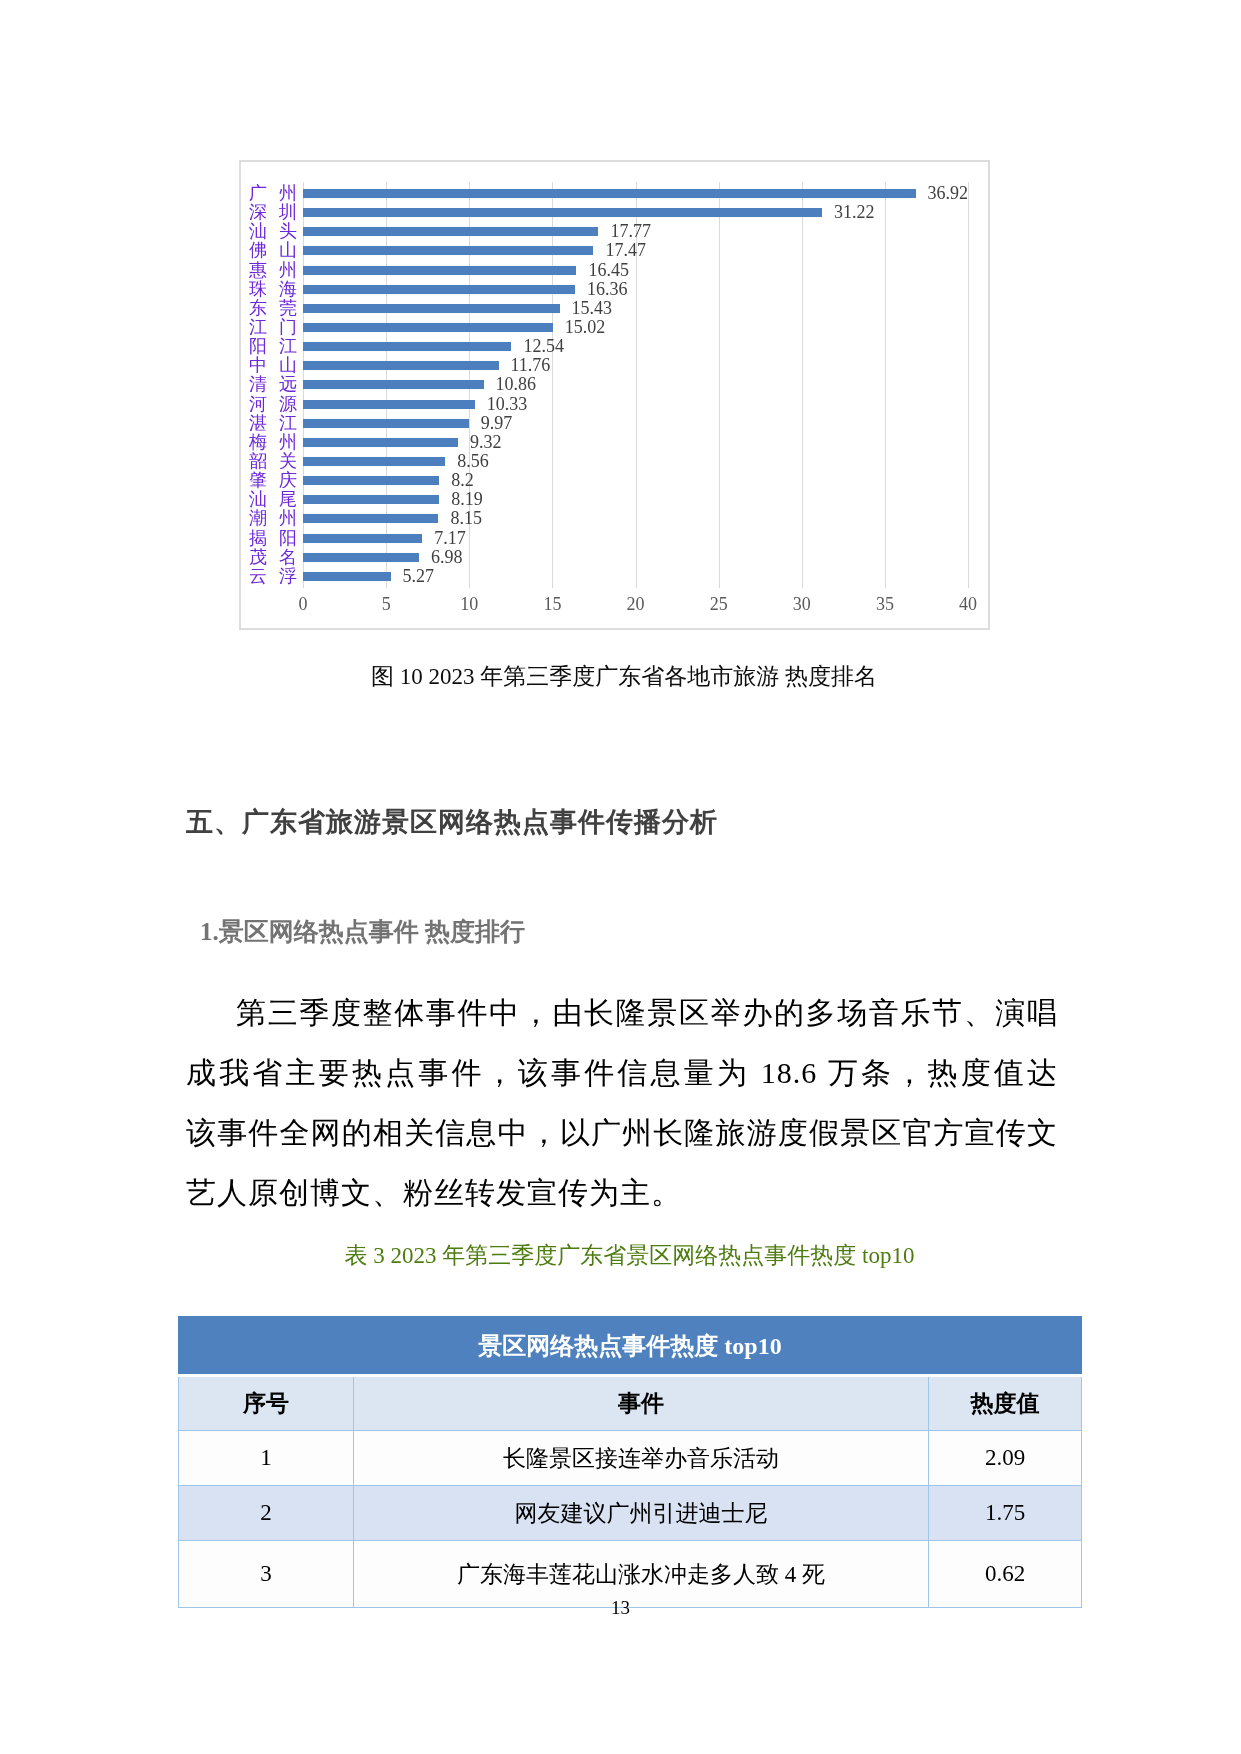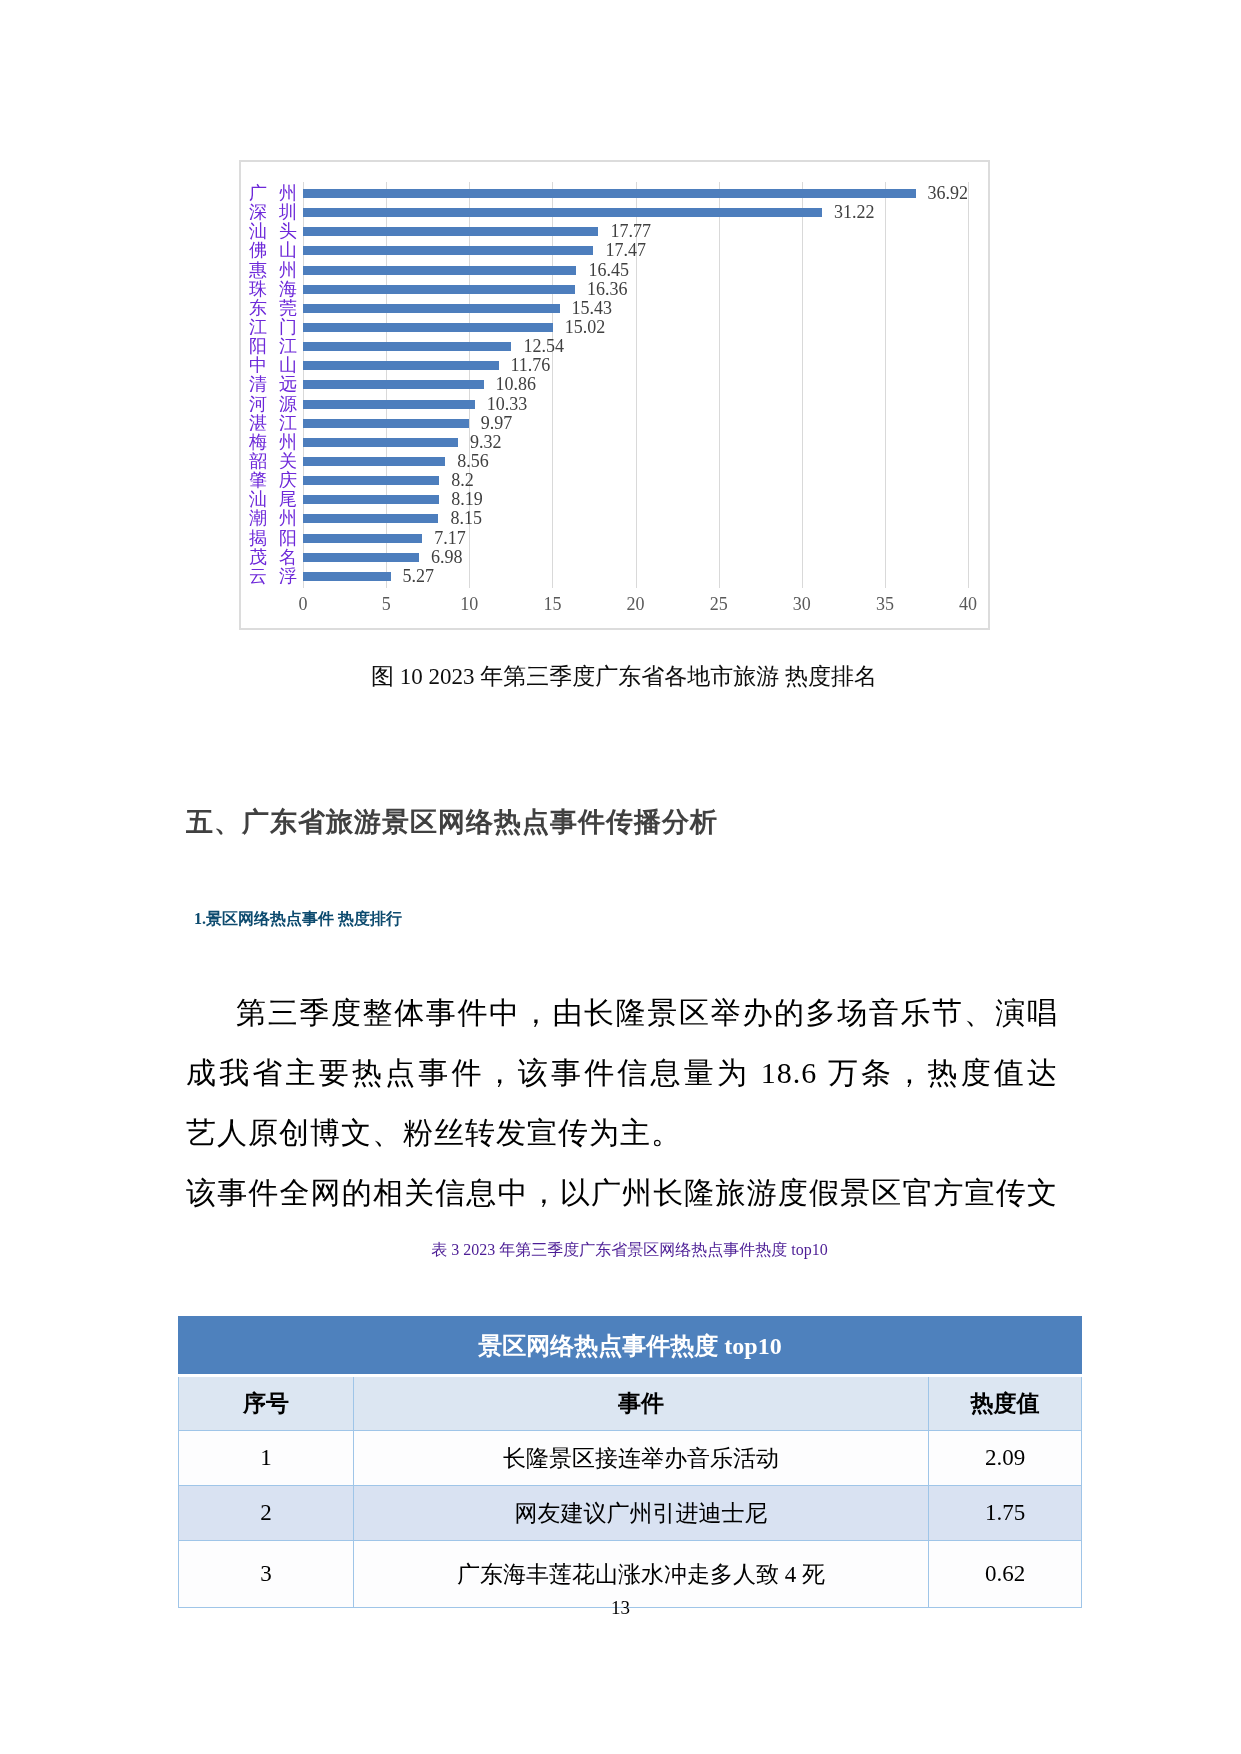--- a/index.html
+++ b/index.html
@@ -31,28 +31,28 @@
   .xaxis { position:absolute; left:62px; top:432px; width:665px; height:28px; }
   .tick { position:absolute; transform:translateX(-50%); font-size:18px; color:#595959; }
 
   
   .fig-caption { position:absolute; left:189px; width:870px; top:661px; text-align:center; font-size:23px; color:#0d0d0d; }
   .sec-heading {
     position:absolute; left:186px; top:804px; margin:0;
     font-family:"Liberation Sans", sans-serif; font-weight:bold; font-size:27px;
     letter-spacing:1px; color:#404040;
   }
-  .sub-heading { position:absolute; left:186px; top:901px; margin:8px; font-size:16px; font-weight:bold; color:#0c4a6e; }
+  .sub-heading { position:absolute; left:186px; top:901px; margin:14px; font-size:25px; font-weight:bold; color:#737373; }
   .para { position:absolute; left:186px; top:983px; width:872px; font-size:30px; color:#000000; }
   .pline { height:60px; line-height:60px; letter-spacing:1px; white-space:nowrap; }
   .jl { text-align:justify; text-align-last:justify; white-space:normal; height:60px; line-height:60px; overflow:hidden; }
   .indent { text-indent:50px; }
 
   
-  .tbl-caption { position:absolute; left:178px; width:903px; top:1240px; text-align:center; font-size:16px; color:#4c1d95; }
+  .tbl-caption { position:absolute; left:178px; width:903px; top:1240px; text-align:center; font-size:23px; color:#4d7c0f; }
   .evt-table {
     position:absolute; left:178px; top:1316px; width:903px;
     border-collapse:collapse; font-size:23px; table-layout:fixed; color:#000;border-radius:15px;
   }
   .evt-table th, .evt-table td { padding:0; }
   .title-row th {
     background:var(--title-bg,#4e81bd); color:#fff; font-weight:bold; font-size:24px;
     height:57px; text-align:center; border:1px solid var(--title-bg,#4e81bd);
     border-bottom:3px solid #fff;
   }
@@ -250,22 +250,22 @@
 
   <div class="fig-caption">图 10 2023 年第三季度广东省各地市旅游 热度排名</div>
 
   <h1 class="sec-heading">五、广东省旅游景区网络热点事件传播分析</h1>
 
   <h2 class="sub-heading">1.景区网络热点事件 热度排行</h2>
 
   <div class="para">
     <div class="pline jl indent">第三季度整体事件中，由长隆景区举办的多场音乐节、演唱会</div>
     <div class="pline jl">成我省主要热点事件，该事件信息量为 18.6 万条，热度值达 2.09;</div>
+    <div class="pline jl">该事件全网的相关信息中，以广州长隆旅游度假景区官方宣传文案、</div>
     <div class="pline">艺人原创博文、粉丝转发宣传为主。</div>
-    <div class="pline jl">该事件全网的相关信息中，以广州长隆旅游度假景区官方宣传文案、</div>
   </div>
 
   <div class="tbl-caption">表 3 2023 年第三季度广东省景区网络热点事件热度 top10</div>
 
   <table class="evt-table">
     <colgroup>
       <col style="width:175px">
       <col style="width:575px">
       <col style="width:153px">
     </colgroup>

